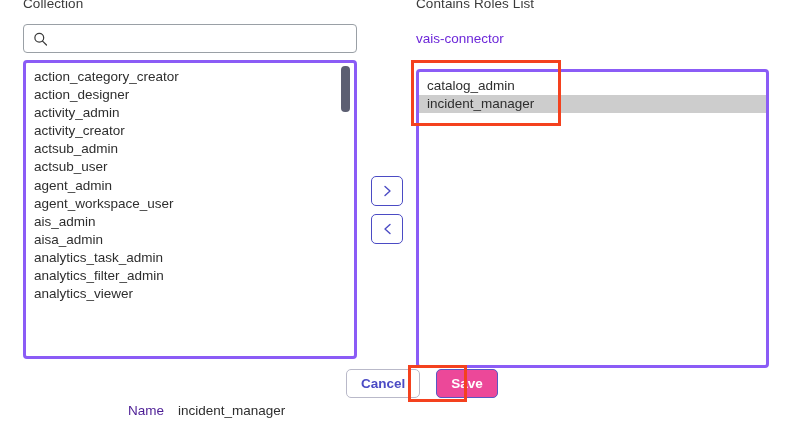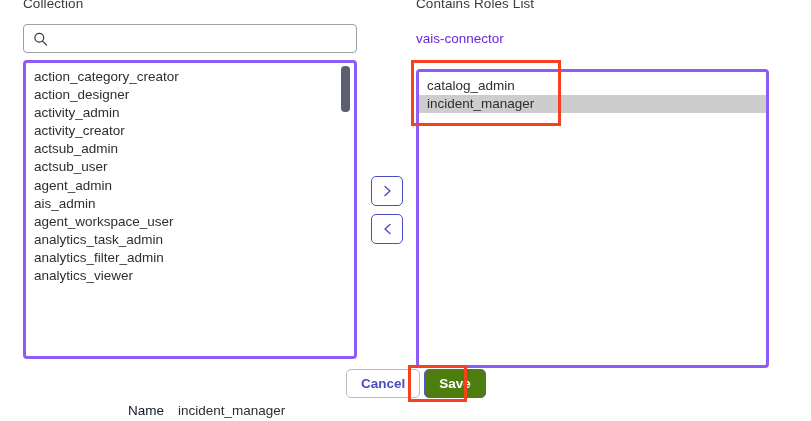--- a/index.html
+++ b/index.html
@@ -174,55 +174,55 @@
   .transfer-btn + .transfer-btn { margin-top: 8px; }
   .transfer-btn svg { display: block; margin: 0 auto; }
 
   
   .footer-actions {
     position: absolute;
     left: 346px;
     top: 369px;
     display: flex;
     align-items: flex-end;
-    gap: 4px;
+    gap: 16px;
     border-radius: 11px;
   }
   .btn {
     font-family: "Liberation Sans", sans-serif;
     font-size: 13.5px;
     font-weight: bold;
     border-radius: 5px;
     cursor: pointer;
     box-sizing: border-box;
     padding: 0 14px;
     height: 29px;
     line-height: 27px;
   }
   .btn-secondary {
     background: #ffffff;
     border: 1px solid #b9b9c9;
     color: #4b4bc4;
   }
   .btn-primary {
-    background: #4d7c0f;
+    background: #ec4899;
     border: 1px solid #5757c4;
     color: #ffffff;
   }
 
   
   .name-row {
     position: absolute;
     left: 128px;
     top: 403px;
     font-size: 13.5px;
     color: #2e2e2e;
     white-space: nowrap;
   }
-  .name-row .name-key { color: #0f172a; }
+  .name-row .name-key { color: #4c1d95; }
   .name-row .name-val { margin-left: 14px; color: #2e2e2e; }
 
   
   .annotation {
     position: absolute;
     border: 3px solid #f4411e;
     box-sizing: border-box;
     pointer-events: none;
     background: transparent;
   }
@@ -248,22 +248,23 @@
 
   <div class="list-panel" id="left-list-panel">
     <ul class="option-list" id="left-options">
         <li class="option-item">action_category_creator</li>
         <li class="option-item">action_designer</li>
         <li class="option-item">activity_admin</li>
         <li class="option-item">activity_creator</li>
         <li class="option-item">actsub_admin</li>
         <li class="option-item">actsub_user</li>
         <li class="option-item">agent_admin</li>
+        <li class="option-item">agent_workspace_user</li>
         <li class="option-item">ais_admin</li>
-        <li class="option-item">agent_workspace_user</li>
+        <li class="option-item">aisa_admin</li>
         <li class="option-item">analytics_task_admin</li>
         <li class="option-item">analytics_filter_admin</li>
         <li class="option-item">analytics_viewer</li>
       </ul>
     <div class="scrollbar-track">
       <div class="scrollbar-thumb"></div>
     </div>
   </div>
 
   <div class="transfer-col">

